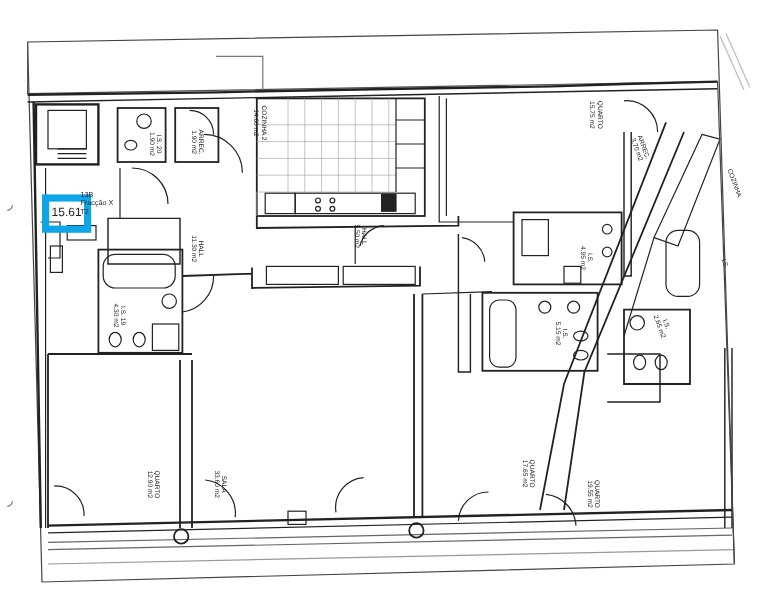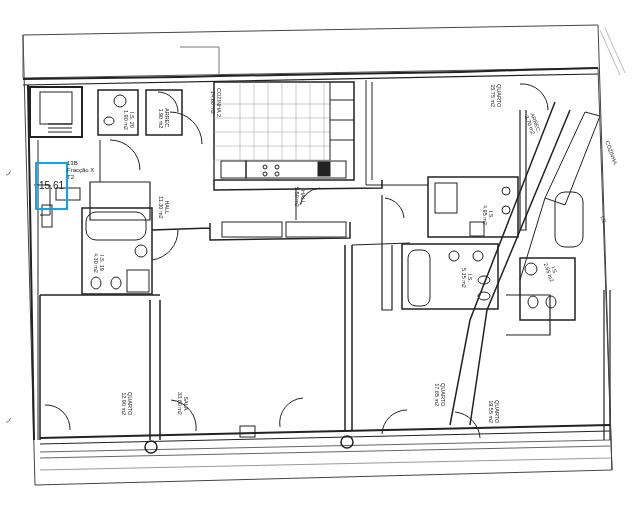--- a/index.html
+++ b/index.html
@@ -1,21 +1,21 @@
 <!DOCTYPE html>
 <html><head>
 <meta charset="utf-8">
 <style>
   html,body{margin:0;padding:0;background:#fff;}
   body{width:635px;height:506px;overflow:hidden;position:relative;font-family:"Liberation Sans",sans-serif;}
   #plan{position:absolute;left:0;top:0;width:635px;height:506px;}
   .lbl{position:absolute;font-size:5.5px;line-height:6px;color:#222;white-space:nowrap;transform-origin:0 0;text-align:center;}
   .lbl span{display:block;}
   .rot{transform:rotate(90deg);}
-  .unit-box{position:absolute;left:35px;top:162px;border:2px solid #0ea5e9;font-size:10px;padding:16px 2px;line-height:12px;color:#222;}
+  .unit-box{position:absolute;left:35px;top:162px;border:6px solid #0ea5e9;font-size:10px;padding:4px 2px;line-height:12px;color:#222;}
   .unit-info{position:absolute;left:67px;top:160px;font-size:6px;line-height:7px;color:#222;}
   .unit-info span{display:block;}
   .mark{position:absolute;font-size:12px;color:#333;}
 </style>
 </head>
 <body>
 
 <div id="plan">
 <svg width="635" height="506" viewBox="0 0 635 506" xmlns="http://www.w3.org/2000/svg">
   <g fill="none" stroke="#222" stroke-width="1">

